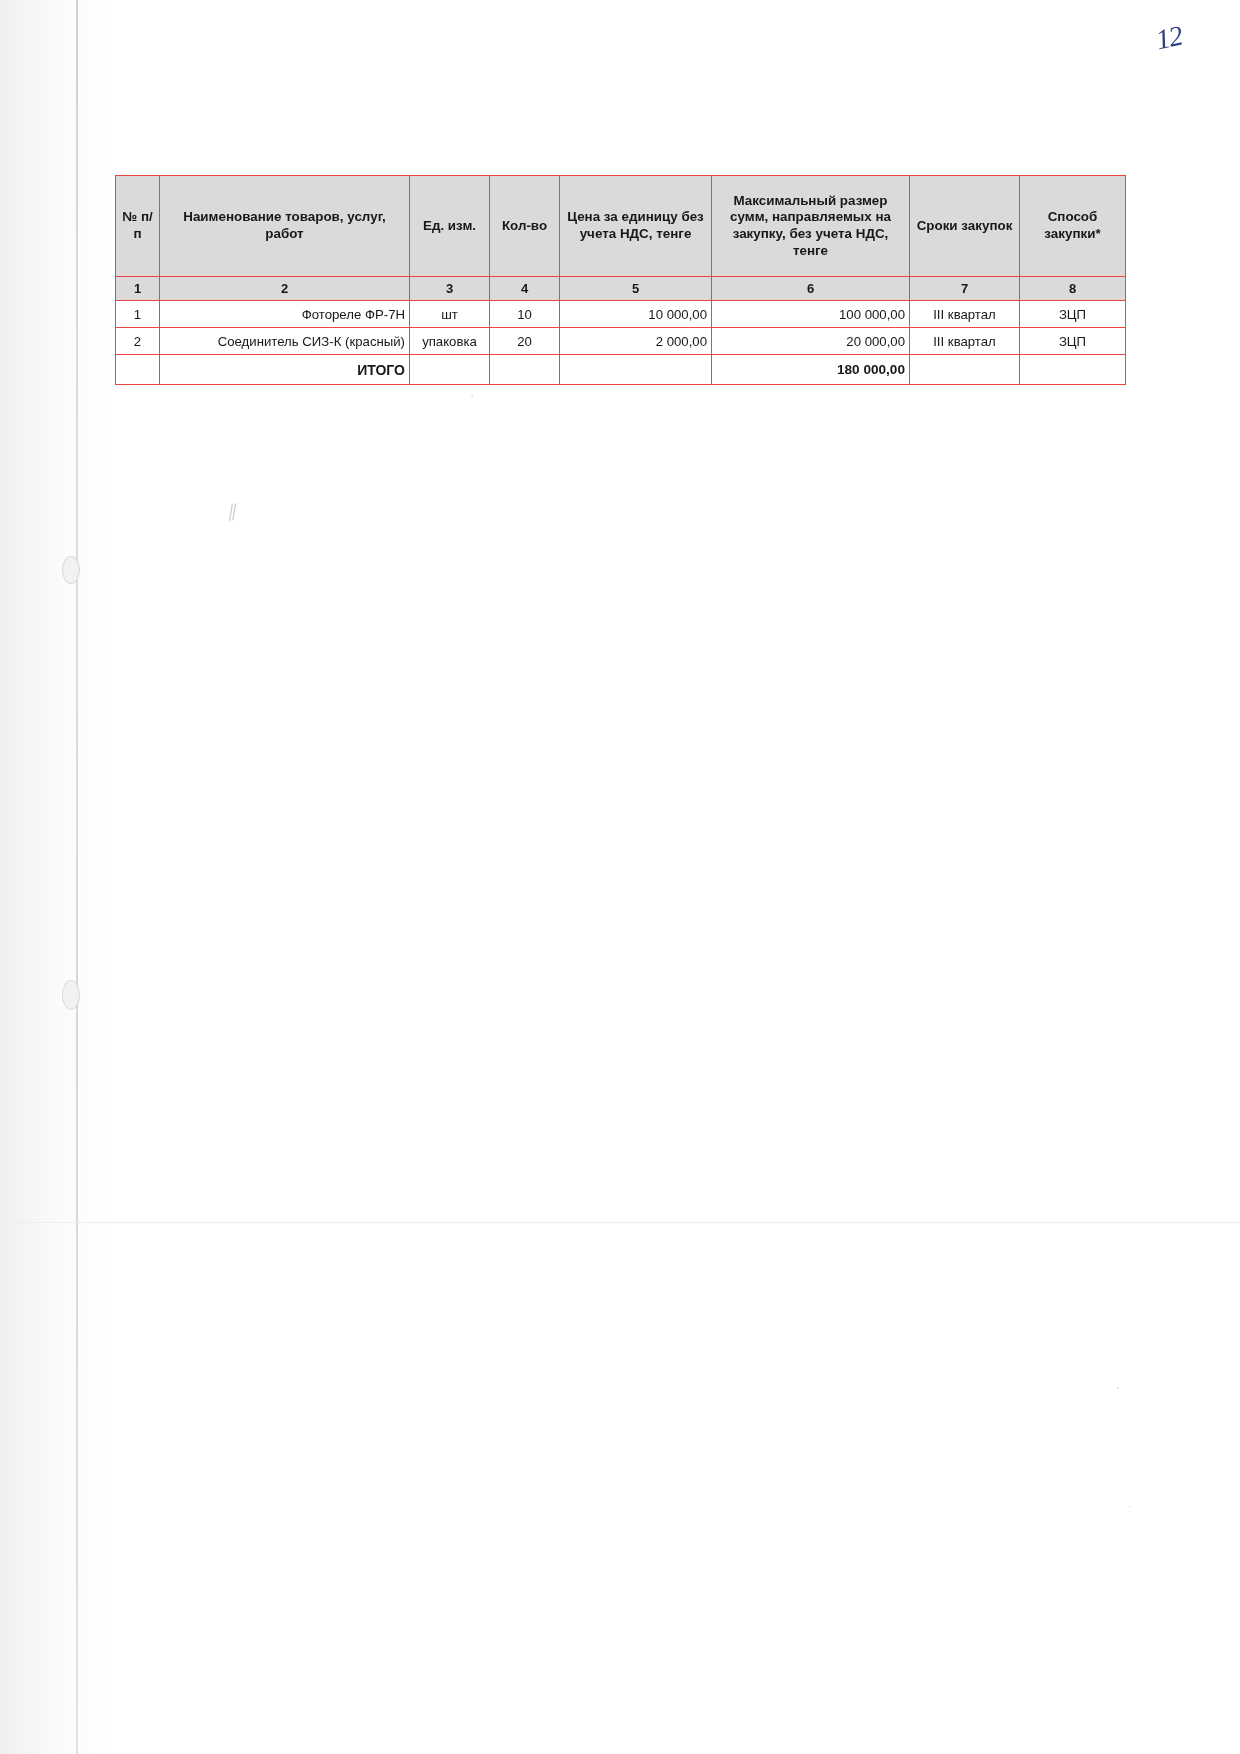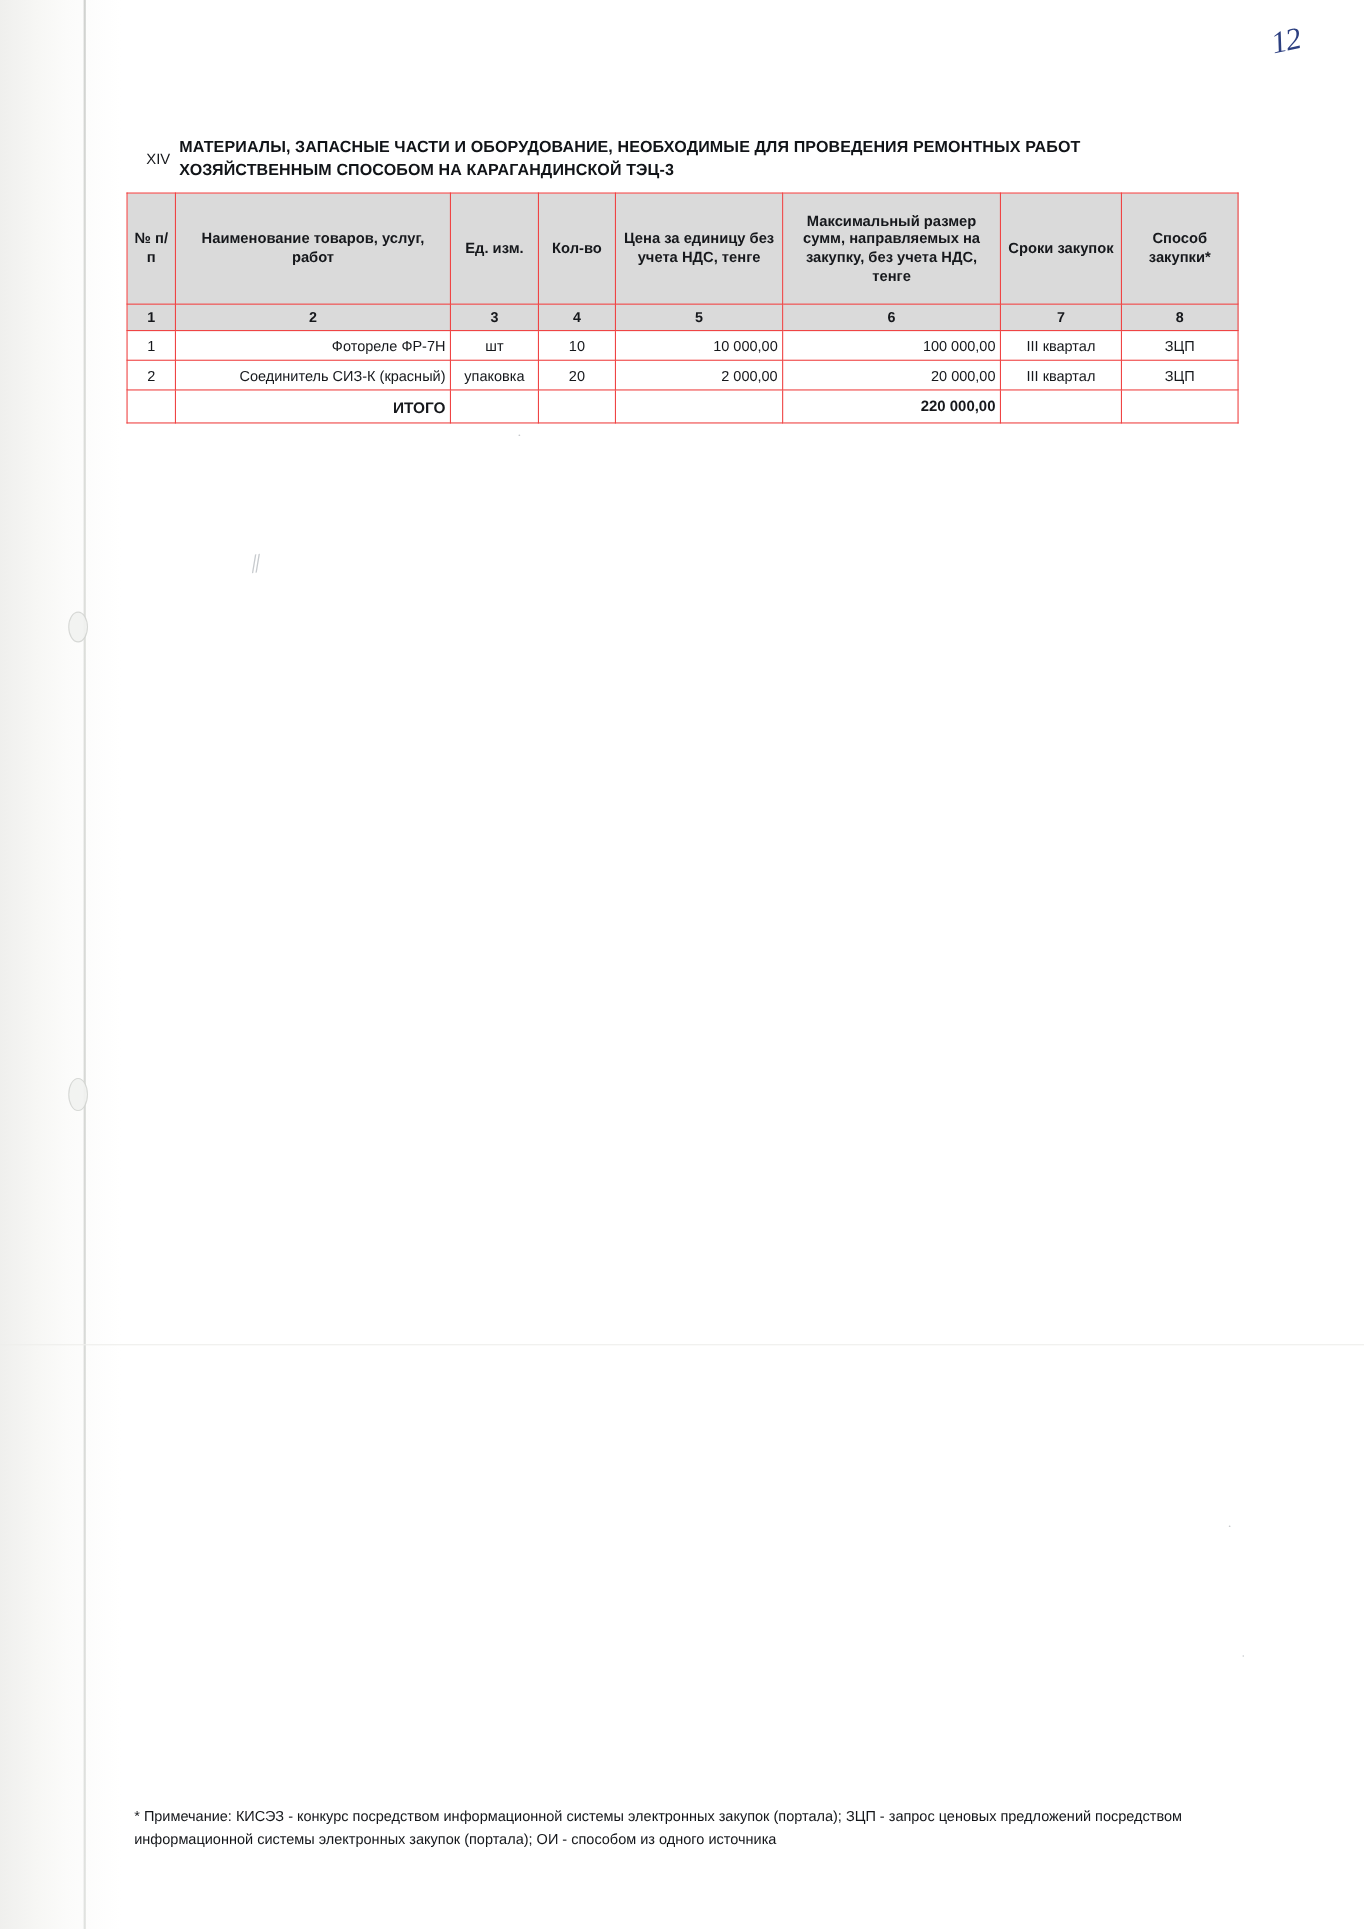--- a/index.html
+++ b/index.html
@@ -171,24 +171,20 @@
 
 <div class="page">
   <div class="fold-line"></div>
   <div class="punch p1"></div>
   <div class="punch p2"></div>
 
   <div class="scan-rule" style="top:1222px;"></div>
 
   <div class="page-number">12</div>
 
-  <div class="heading-wrap">
-    <div class="heading-numeral">XIV</div>
-    <div class="heading-text">МАТЕРИАЛЫ, ЗАПАСНЫЕ ЧАСТИ И ОБОРУДОВАНИЕ, НЕОБХОДИМЫЕ ДЛЯ ПРОВЕДЕНИЯ РЕМОНТНЫХ РАБОТ ХОЗЯЙСТВЕННЫМ СПОСОБОМ НА КАРАГАНДИНСКОЙ ТЭЦ-3</div>
-  </div>
 
   <table class="main">
     <colgroup>
       <col style="width:44px">
       <col style="width:250px">
       <col style="width:80px">
       <col style="width:70px">
       <col style="width:152px">
       <col style="width:198px">
       <col style="width:110px">
@@ -236,26 +232,25 @@
         <td class="c-max">20 000,00</td>
         <td class="c-term">III квартал</td>
         <td class="c-method">ЗЦП</td>
       </tr>
       <tr class="total">
         <td class="c-num"></td>
         <td class="c-name">ИТОГО</td>
         <td class="c-unit"></td>
         <td class="c-qty"></td>
         <td class="c-price"></td>
-        <td class="c-max">220 000,00</td>
+        <td class="c-max">180 000,00</td>
         <td class="c-term"></td>
         <td class="c-method"></td>
       </tr>
     </tbody>
   </table>
 
   <div class="artifact a1">⫽</div>
   <div class="artifact a2">·</div>
   <div class="artifact a3">·</div>
   <div class="artifact a4">·</div>
 
-  <div class="footnote">* Примечание: КИСЭЗ - конкурс посредством информационной системы электронных закупок (портала); ЗЦП - запрос ценовых предложений посредством информационной системы электронных закупок (портала); ОИ - способом из одного источника</div>
 </div>
 
 </body></html>

